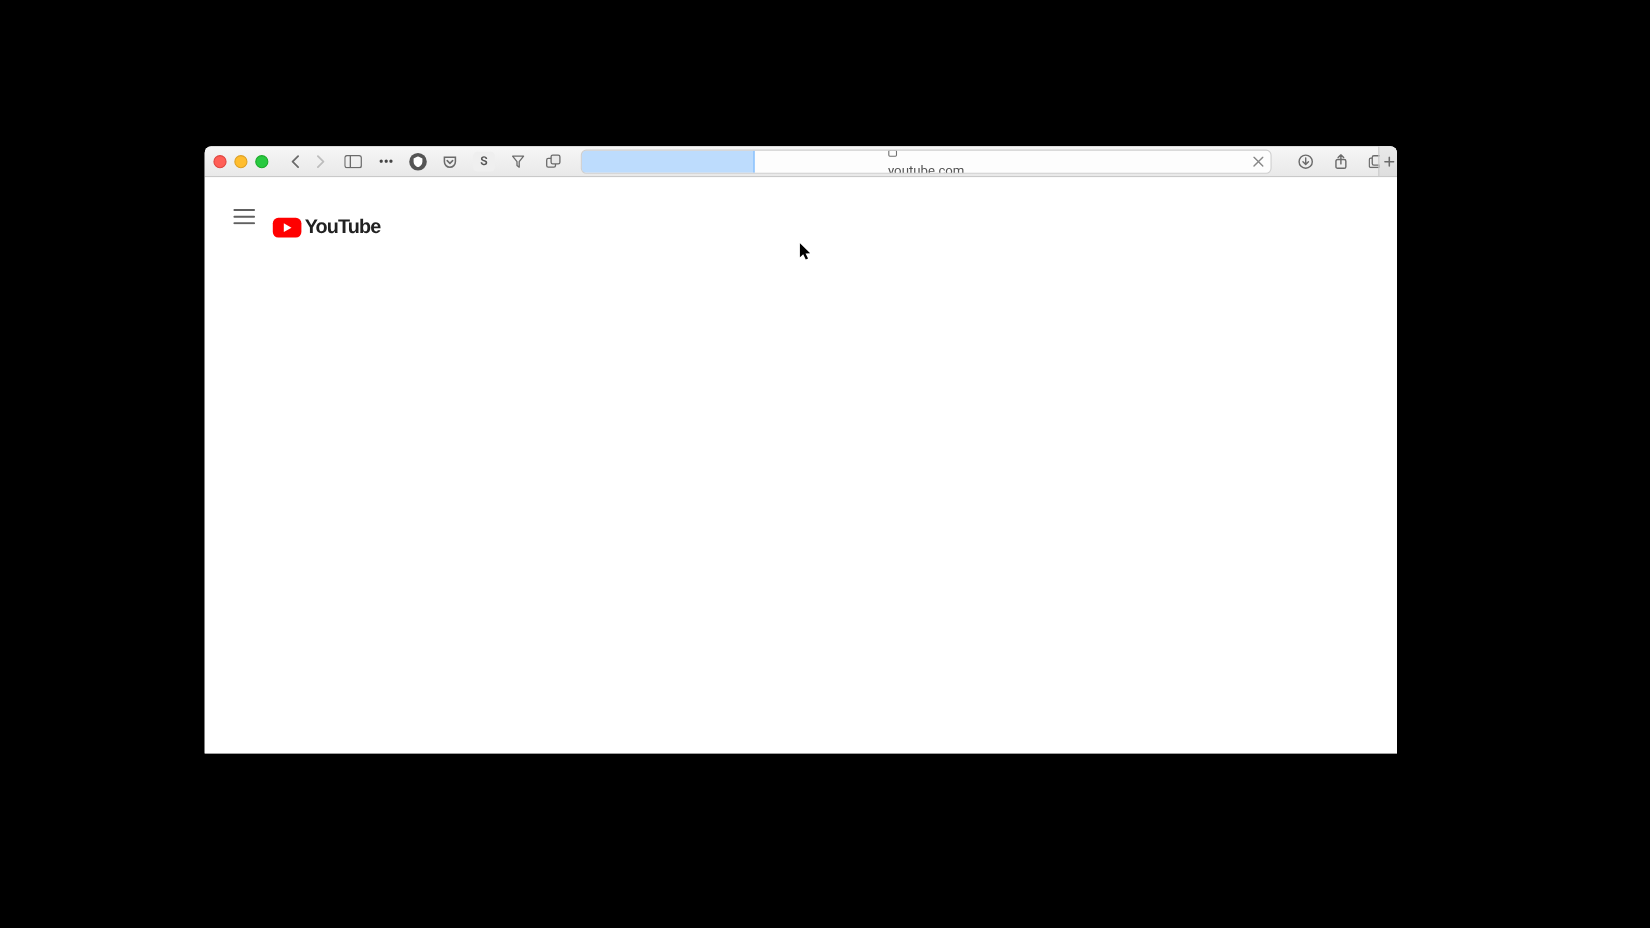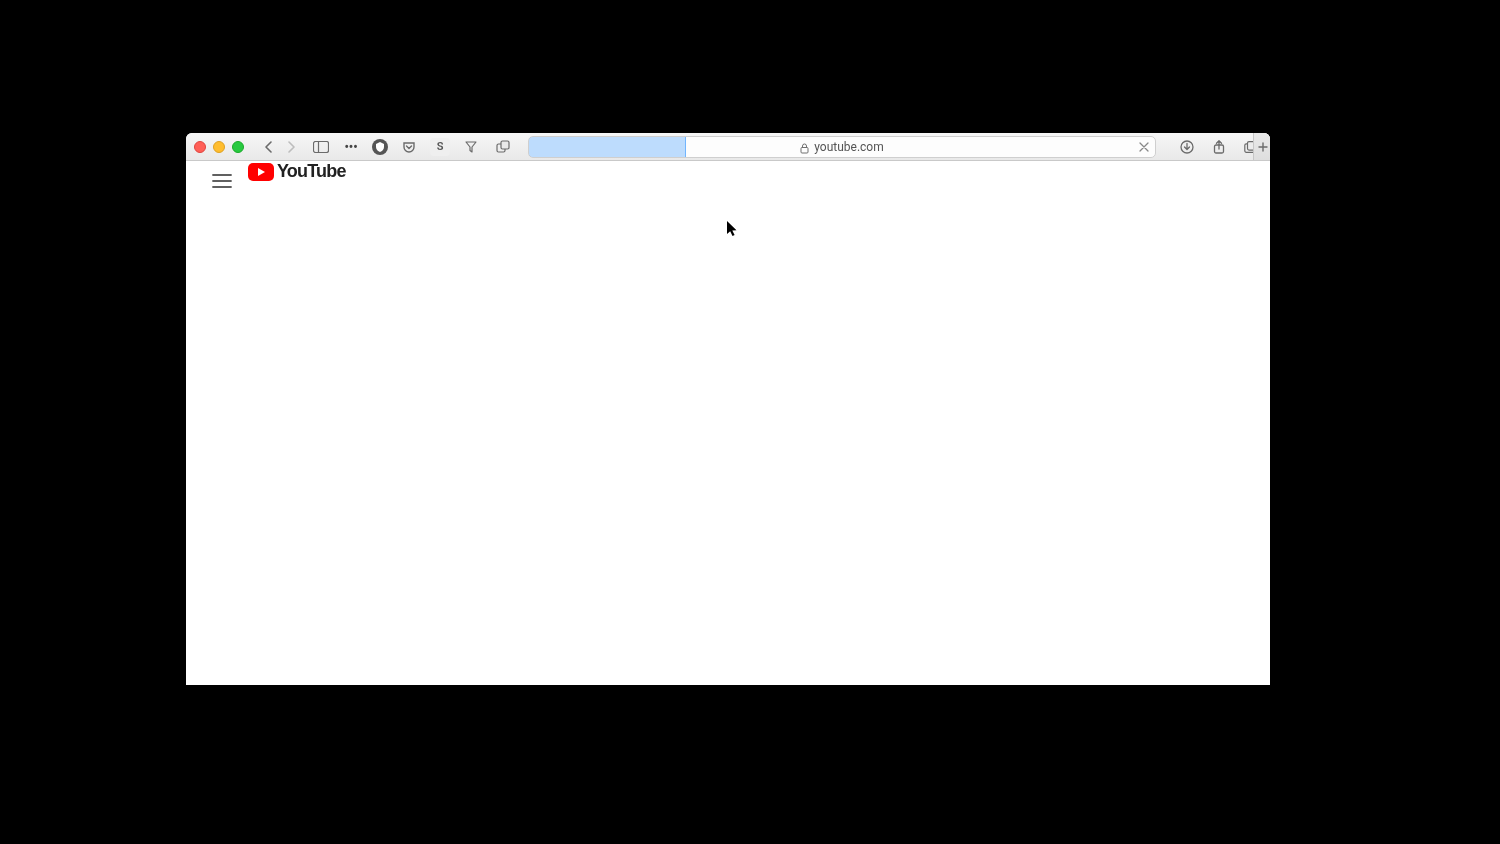--- a/index.html
+++ b/index.html
@@ -67,21 +67,21 @@
     font-size:12px;
     color:#555;
     overflow:hidden;
   }
   .address-bar .progress {
     position:absolute; left:0; top:0; bottom:0;
     width:25%;
     background:rgba(0,122,255,0.25);
     border-right:1px solid rgba(0,122,255,0.4);
   }
-  .address-bar .urlwrap { position:relative; display:flex; align-items:flex-end; gap:5px; z-index:2; }
+  .address-bar .urlwrap { position:relative; display:flex; align-items:flex-start; gap:5px; z-index:2;flex-direction:column; }
   .address-bar .stop-x {
     position:absolute; right:6px; top:50%; transform:translateY(-50%);
     color:#888; z-index:2;
   }
   .right-btns { display:flex; align-items:center; gap:10px; margin-left:6px; }
   .new-tab {
     position:absolute;
     right:-1px;
     top:0;
     bottom:0;
@@ -89,21 +89,21 @@
     background:linear-gradient(#e9e9e9,#dedede);
     border-left:1px solid #c7c7c7;
     display:flex; align-items:center; justify-content:center;
     color:#6b6b6b;
     font-size:14px;
   }
   
   .yt-header {
     height: 56px;
     display:flex;
-    align-items:flex-start;
+    align-items:flex-end;
     padding: 0 16px;
     background:#fff;
   }
   .guide-btn {
     width:40px; height:40px;
     display:flex; align-items:center; justify-content:center;
     color:#606060;
     border-radius:50%;
   }
   .yt-logo { display:flex; align-items:center; gap:3px; margin-left:6px; }

